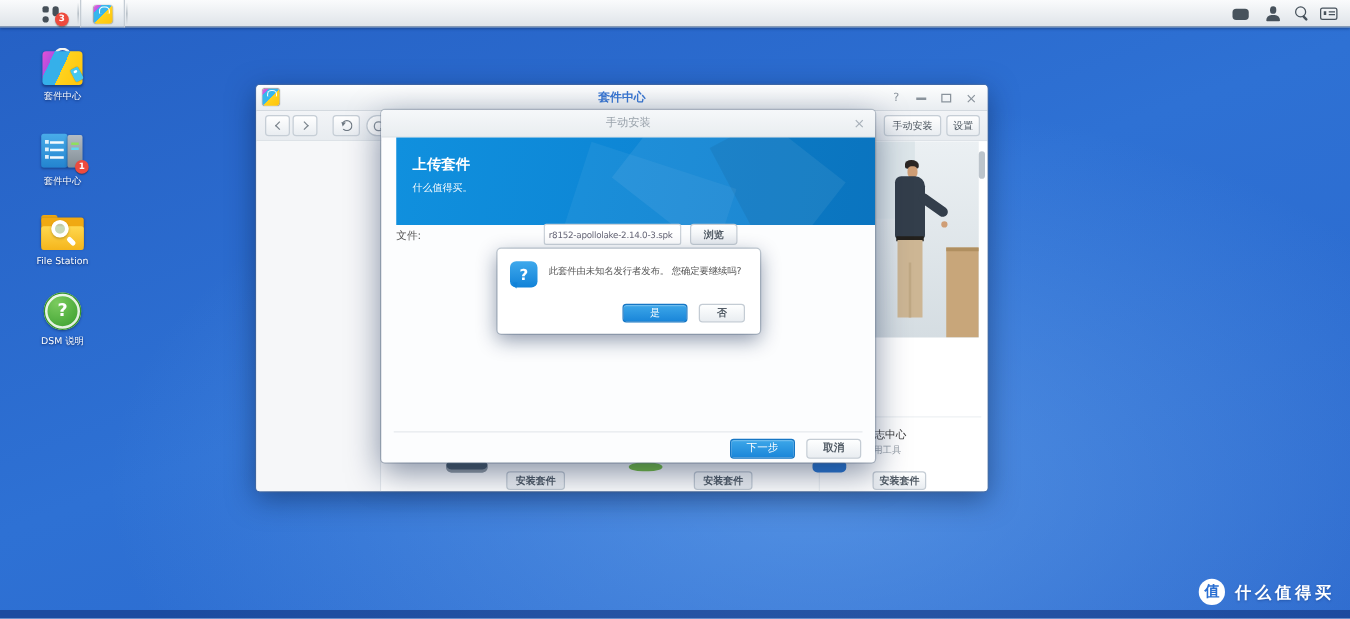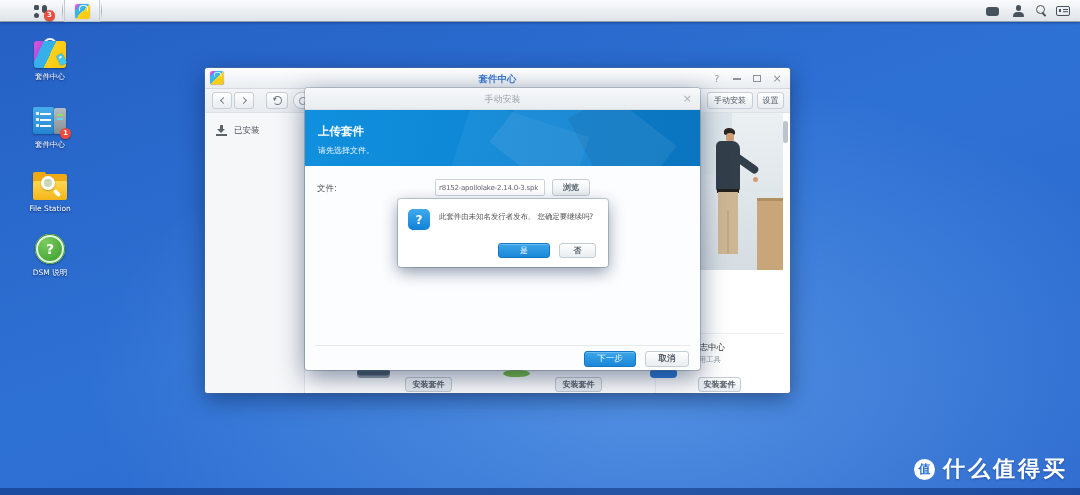--- a/index.html
+++ b/index.html
@@ -97,21 +97,21 @@
 
   .art-dsm{ width:30px; height:30px; border-radius:50%; color:#fff; font-weight:bold; font-size:14px;
     display:flex; align-items:center; justify-content:center;
     background:radial-gradient(circle at 35% 28%,#7bcb5e,#3fa232 78%);
     box-shadow:inset 0 0 0 1px #35922b, inset 0 0 0 3px rgba(255,255,255,.85), 0 1px 2px rgba(0,20,60,.45); }
 
   
   .watermark{ position:absolute; right:12px; bottom:11px; display:flex; align-items:center; gap:8px; z-index:1; }
   .wm-badge{ width:21px; height:21px; border-radius:50%; background:#fff; color:#2a6fd2; font-size:12px; font-weight:bold;
     display:flex; align-items:center; justify-content:center; }
-  .wm-text{ color:#fff; font-size:22px; font-weight:bold; letter-spacing:3px; text-shadow:0 1px 2px rgba(0,30,90,.35); }
+  .wm-text{ color:#fff; font-size:13px; font-weight:bold; letter-spacing:3px; text-shadow:0 1px 2px rgba(0,30,90,.35); }
 
   
   .window{ position:absolute; left:205px; top:68px; width:585px; height:325px; background:#fff; border-radius:3px;
     box-shadow:0 6px 22px rgba(8,30,70,.5), 0 0 0 1px rgba(120,135,150,.38); z-index:2; overflow:hidden; }
   .w-titlebar{ position:absolute; left:0; top:0; right:0; height:21px;
     background:linear-gradient(#fdfefe,#e9edf1); border-bottom:1px solid #d3d9df; }
   .w-appicon{ position:absolute; left:5px; top:3px; transform:scale(.9); transform-origin:top left; }
   .w-title{ position:absolute; left:0; right:0; top:0; line-height:21px; text-align:center;
     font-size:9.5px; font-weight:bold; color:#3a77d2; }
   .w-controls{ position:absolute; right:8px; top:0; height:21px; display:flex; align-items:center; gap:10px; color:#8a939c; }
@@ -191,21 +191,21 @@
   .btn-secondary{ background:linear-gradient(#feffff,#e9edf1); border:1px solid #c4ccd4; border-radius:3px; color:#525c66;
     display:flex; align-items:center; justify-content:center; cursor:pointer;font-weight:bold; }
 
   
   .mdialog{ position:absolute; left:305px; top:88px; width:395px; height:282px; background:#fcfdfe; border-radius:3px;
     box-shadow:0 8px 26px rgba(8,30,70,.5), 0 0 0 1px rgba(130,145,160,.42); z-index:10; overflow:hidden; }
   .md-titlebar{ position:absolute; left:0; top:0; right:0; height:22px;
     background:linear-gradient(#f6f8fa,#e9edf0); border-bottom:1px solid #dadfe4; }
   .md-title{ line-height:22px; text-align:center; font-size:9px; color:#9aa3ac; }
   .md-close{ position:absolute; right:8px; top:0; line-height:22px; font-size:11px; color:#a8b1ba; cursor:pointer; }
-  .md-banner{ position:absolute; left:0; top:22px; right:0; height:56px; overflow:hidden;
+  .md-banner{ position:absolute; left:12px; top:22px; right:0; height:70px; overflow:hidden;
     background:linear-gradient(100deg,#1090de,#0b7ccc); }
   .facet{ position:absolute; }
   .fa{ top:-22px; right:42px; width:150px; height:112px; background:rgba(255,255,255,.07); transform:rotate(38deg); }
   .fb{ top:-32px; right:-30px; width:142px; height:122px; background:rgba(0,0,0,.06); transform:rotate(-28deg); }
   .fc{ bottom:-42px; right:122px; width:122px; height:92px; background:rgba(255,255,255,.05); transform:rotate(18deg); }
   .md-upload-title{ position:absolute; left:13px; top:14px; font-size:11.5px; font-weight:bold; color:#fff; }
   .md-upload-sub{ position:absolute; left:13px; top:35px; font-size:8px; color:rgba(255,255,255,.95); }
   .md-file-label{ position:absolute; left:12px; top:95px; font-size:8.5px; color:#555; }
   .md-file-input{ position:absolute; left:130px; top:91px; width:110px; height:17px; border:1px solid #ccd3da;
     border-radius:2px; background:#fff; font-size:7px; color:#667; padding:0 3px; font-family:inherit; letter-spacing:-0.2px; }
@@ -332,26 +332,20 @@
         </div>
       <div class="t-search">
         <span class="search-glyph"></span>
         <input style="">
       </div>
       <div class="t-txtbtn t-manual">手动安装</div>
       <div class="t-txtbtn t-settings">设置</div>
     </div>
 
     <div class="w-sidebar">
-      <div class="sb-item sb-installed">
-        <span class="i-dl">
-            <b></b>
-          </span>
-        <span>已安装</span>
-      </div>
     </div>
 
     <div class="w-content">
       <div class="photo">
         <span class="ph ph-pane"></span>
         <span class="ph ph-shelf"></span>
         <span class="ph ph-hair"></span>
         <span class="ph ph-face"></span>
         <span class="ph ph-shirt"></span>
         <span class="ph ph-arm"></span>
@@ -378,21 +372,21 @@
   <div class="mdialog">
     <div class="md-titlebar">
       <div class="md-title">手动安装</div>
       <span class="md-close">×</span>
     </div>
     <div class="md-banner">
       <span class="facet fa"></span>
       <span class="facet fb"></span>
       <span class="facet fc"></span>
       <div class="md-upload-title">上传套件</div>
-      <div class="md-upload-sub">请先选择文件。</div>
+      <div class="md-upload-sub">什么值得买。</div>
     </div>
     <div class="md-file-label">文件:</div>
     <input class="md-file-input" readonly="" value="r8152-apollolake-2.14.0-3.spk" style="">
     <div class="md-browse btn-secondary">浏览</div>
     <div class="md-footline"></div>
     <div class="md-next btn-primary">下一步</div>
     <div class="md-cancel btn-secondary">取消</div>
   </div>
 
   <div class="cdialog">

